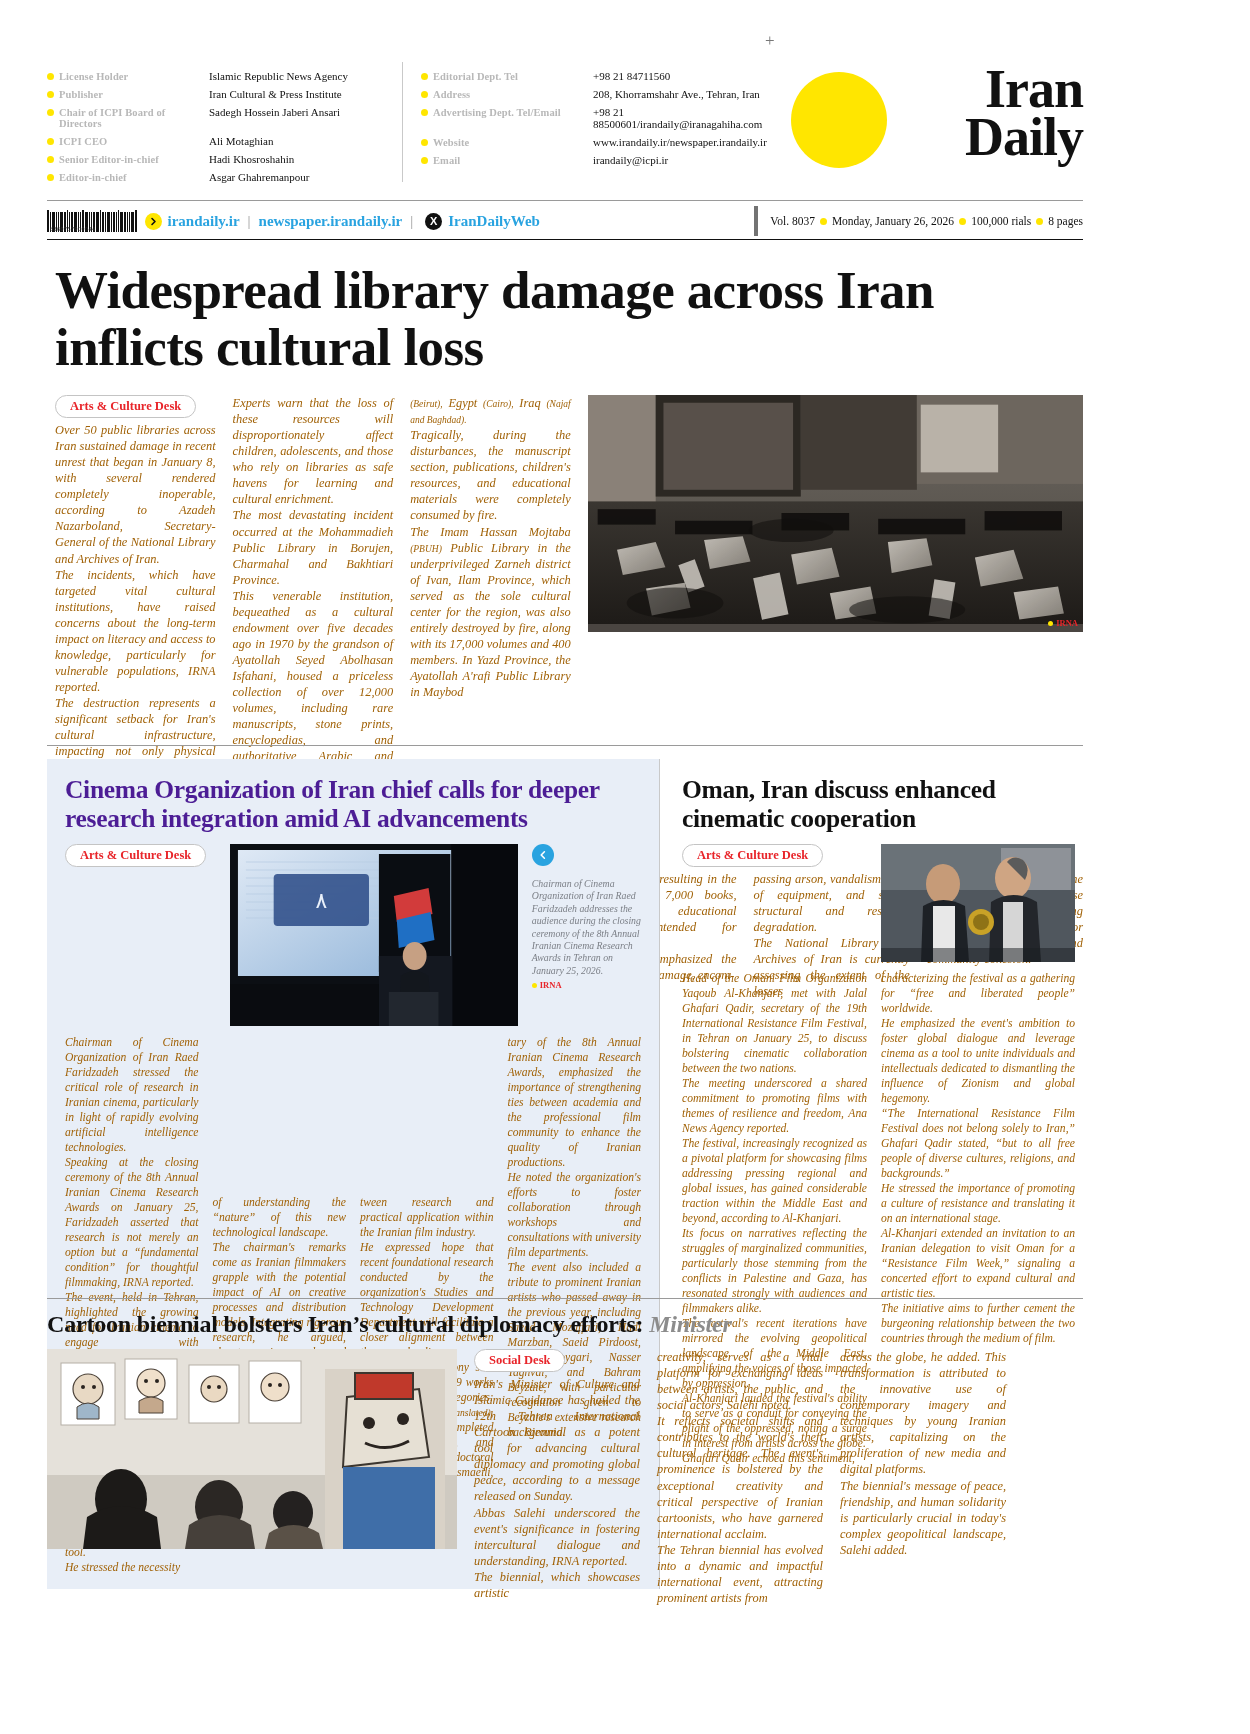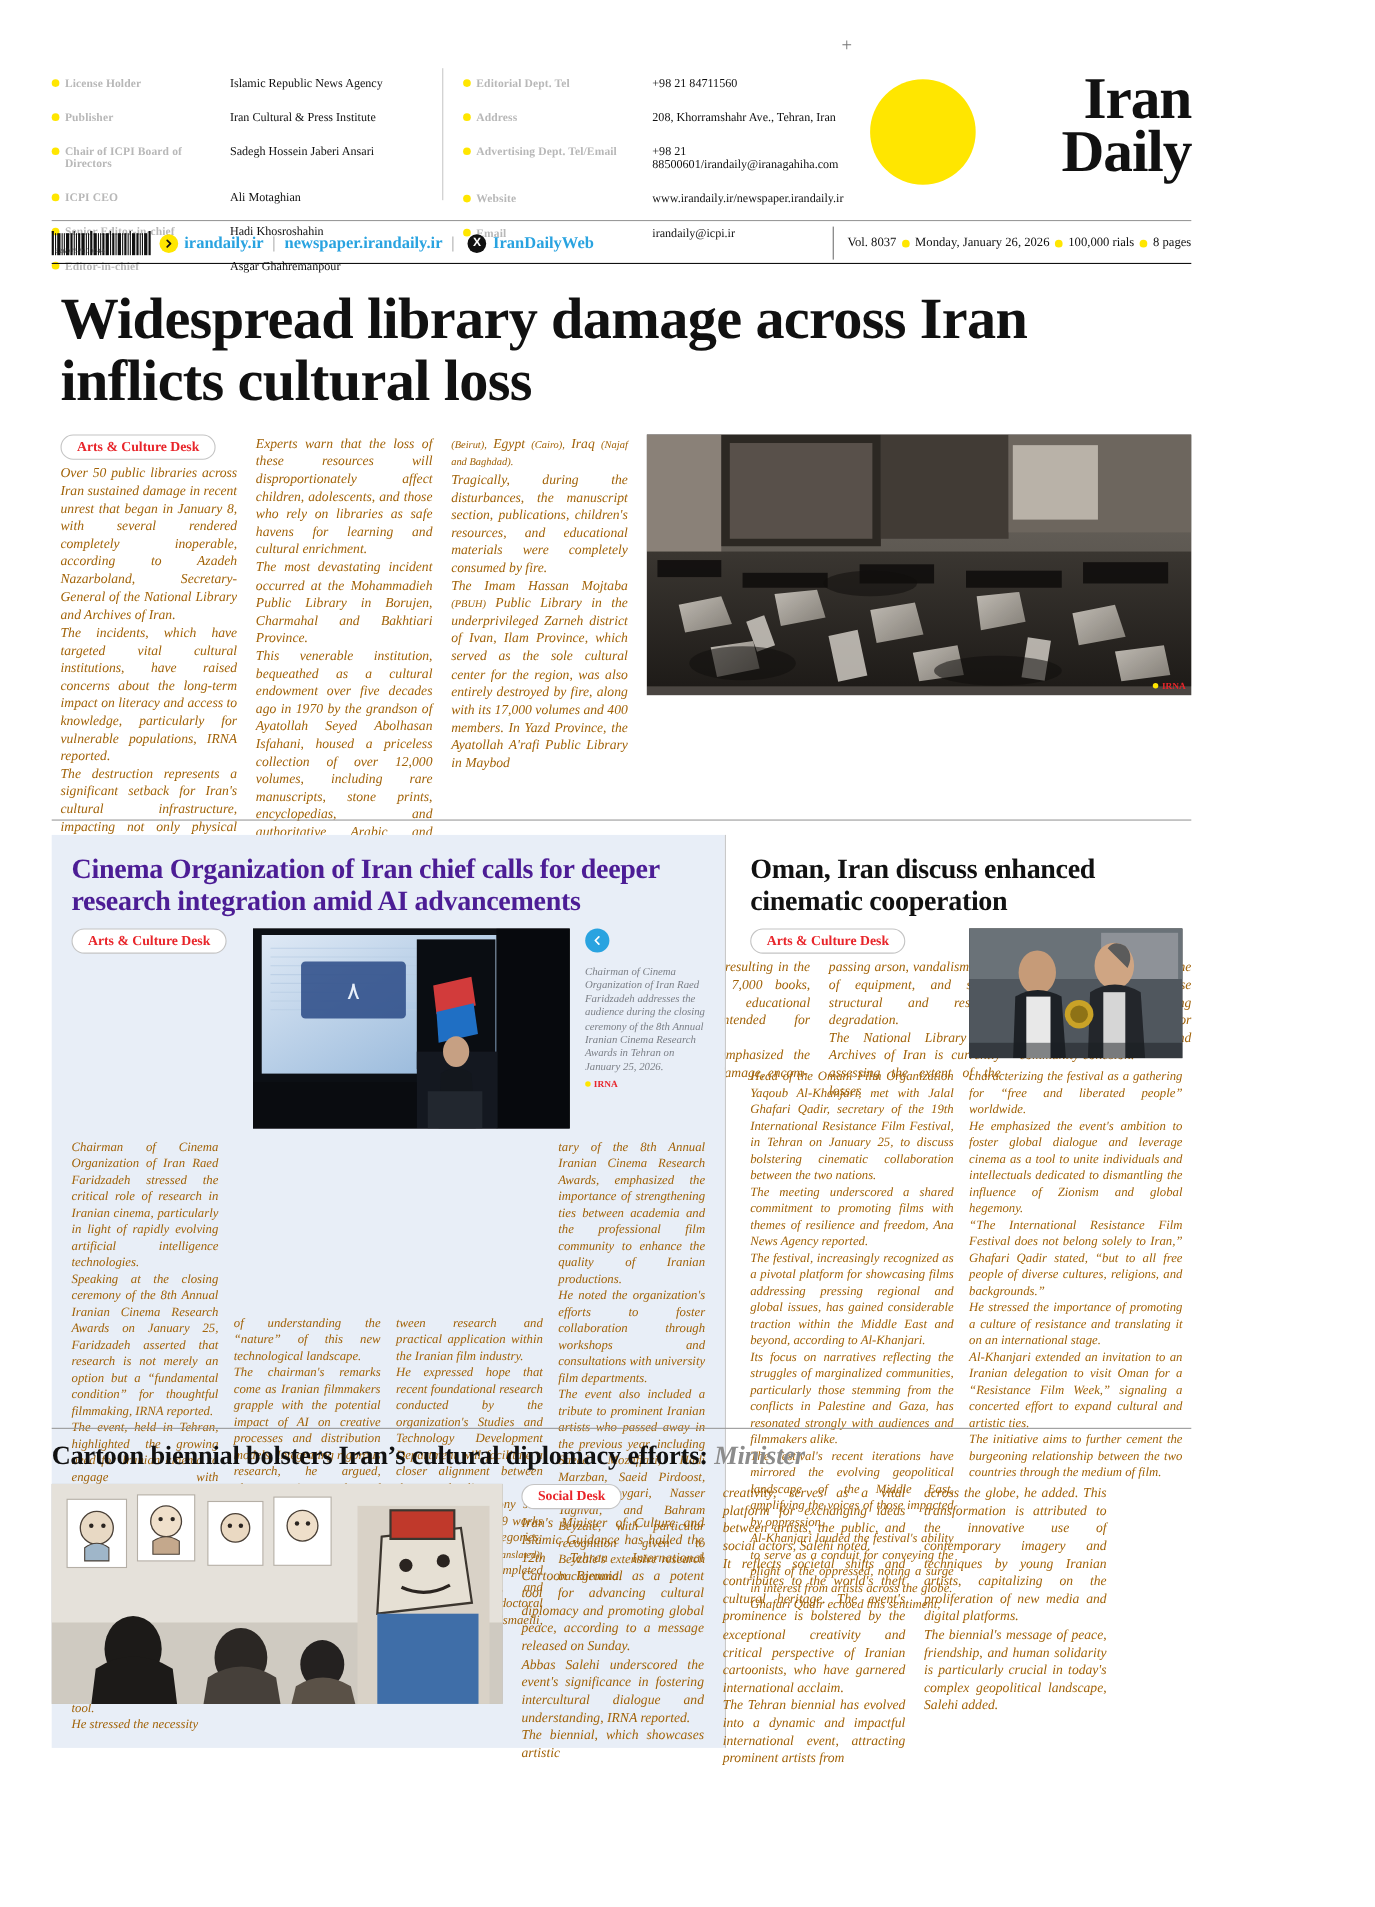--- a/index.html
+++ b/index.html
@@ -4,21 +4,21 @@
 <style>
   html,body{margin:0;padding:0;background:#ffffff;}
   body{width:1250px;height:1734px;font-family:"Liberation Serif",serif;color:#000;position:relative;}
   .page{width:1250px;height:1734px;position:relative;box-sizing:border-box;}
 
   
   .cropmark{position:absolute;color:#777;font-size:17px;line-height:1;}
 
   
   .masthead{position:absolute;left:47px;top:62px;width:1036px;height:120px;display:flex;}
-  .mh-col{display:flex;flex-direction:column;justify-content:flex-start;gap:19px;padding-top:8px;}
+  .mh-col{display:flex;flex-direction:column;justify-content:flex-start;gap:6px;padding-top:8px;}
   .mh-col.c1{width:355px;}
   .mh-col.c2{width:362px;border-left:1px solid #c9c9c9;padding-left:18px;}
   .mh-row{display:flex;align-items:baseline;font-size:10.5px;}
   .mh-dot{width:7px;height:7px;border-radius:50%;background:#ffe600;display:inline-block;margin-right:5px;flex:none;position:relative;top:0px;}
   .mh-label{color:#b8b8b8;font-weight:bold;letter-spacing:.1px;width:150px;flex:none;font-size:10.5px;}
   .mh-label.wide{width:160px;}
   .mh-value{color:#111;font-size:11px;}
 
   .logo-wrap{position:absolute;right:0;top:-2px;width:300px;height:126px;}
   .logo-sun{position:absolute;left:8px;top:12px;width:96px;height:96px;border-radius:50%;background:#ffe600;}
@@ -33,21 +33,21 @@
   .barcode i{display:block;width:1.5px;background:#111;height:20px;}
   .barcode i.t{height:22px;}
   .barcode i.w{width:3px;}
   .barcode i.s{width:1px;}
   .bc-num{position:absolute;left:50px;top:226px;font-size:6px;color:#333;letter-spacing:.5px;}
   .chev{width:17px;height:17px;border-radius:50%;background:#ffe600;display:inline-flex;align-items:center;justify-content:center;margin-right:6px;}
   .chev svg{display:block;}
   .urllink{color:#29a3e0;font-weight:bold;font-size:15px;font-family:"Liberation Serif",serif;}
   .urlsep{color:#9a9a9a;margin:0 8px;font-size:15px;}
   .xicon{width:17px;height:17px;border-radius:50%;background:#111;display:inline-flex;align-items:center;justify-content:center;margin:0 6px 0 4px;color:#fff;font-size:11px;font-weight:bold;font-family:"Liberation Sans",sans-serif;}
-  .volinfo{position:absolute;right:0;top:0;height:30px;display:flex;align-items:center;border-left:1px solid #737373;padding-left:12px;font-size:11.5px;color:#111;}
+  .volinfo{position:absolute;right:0;top:0;height:30px;display:flex;align-items:center;border-left:4px solid #737373;padding-left:12px;font-size:11.5px;color:#111;}
   .vdot{width:7px;height:7px;border-radius:50%;background:#ffe600;display:inline-block;margin:0 5px;}
 
   
   .headline{position:absolute;left:55px;top:262px;width:1000px;font-weight:bold;font-size:53px;line-height:1.07;letter-spacing:-.6px;color:#111;}
 
   
   .desk{display:inline-block;border:1px solid #c4c4c4;border-radius:14px;padding:3px 14px;color:#e8252a;font-weight:bold;font-size:12.5px;font-family:"Liberation Serif",serif;background:#fff;white-space:nowrap;}
   .desk-wrap{margin-bottom:4px;}
 
   

